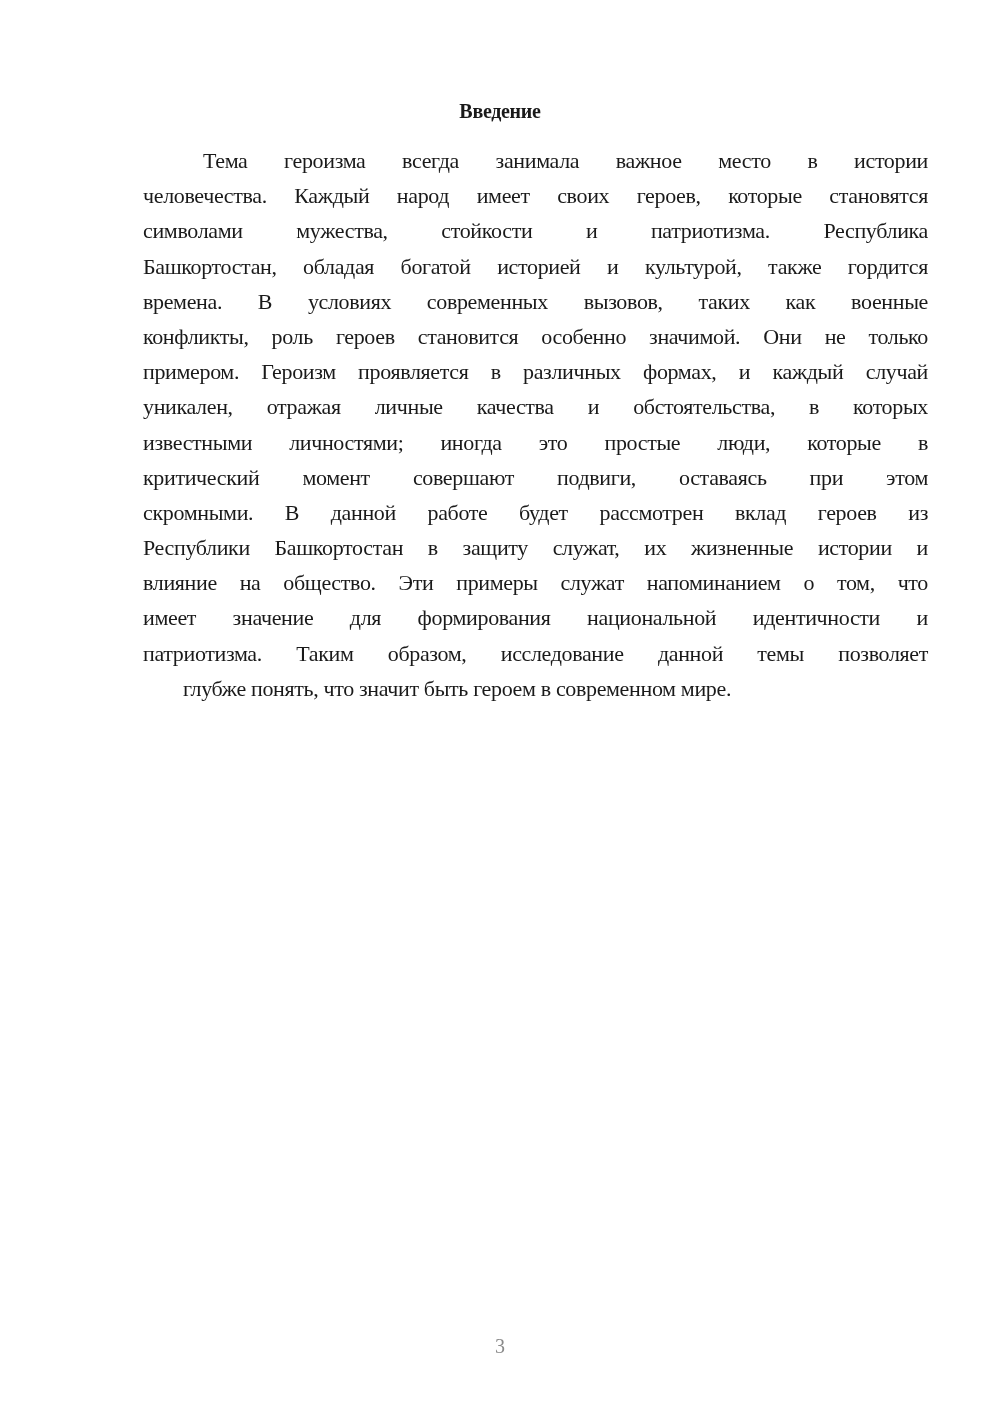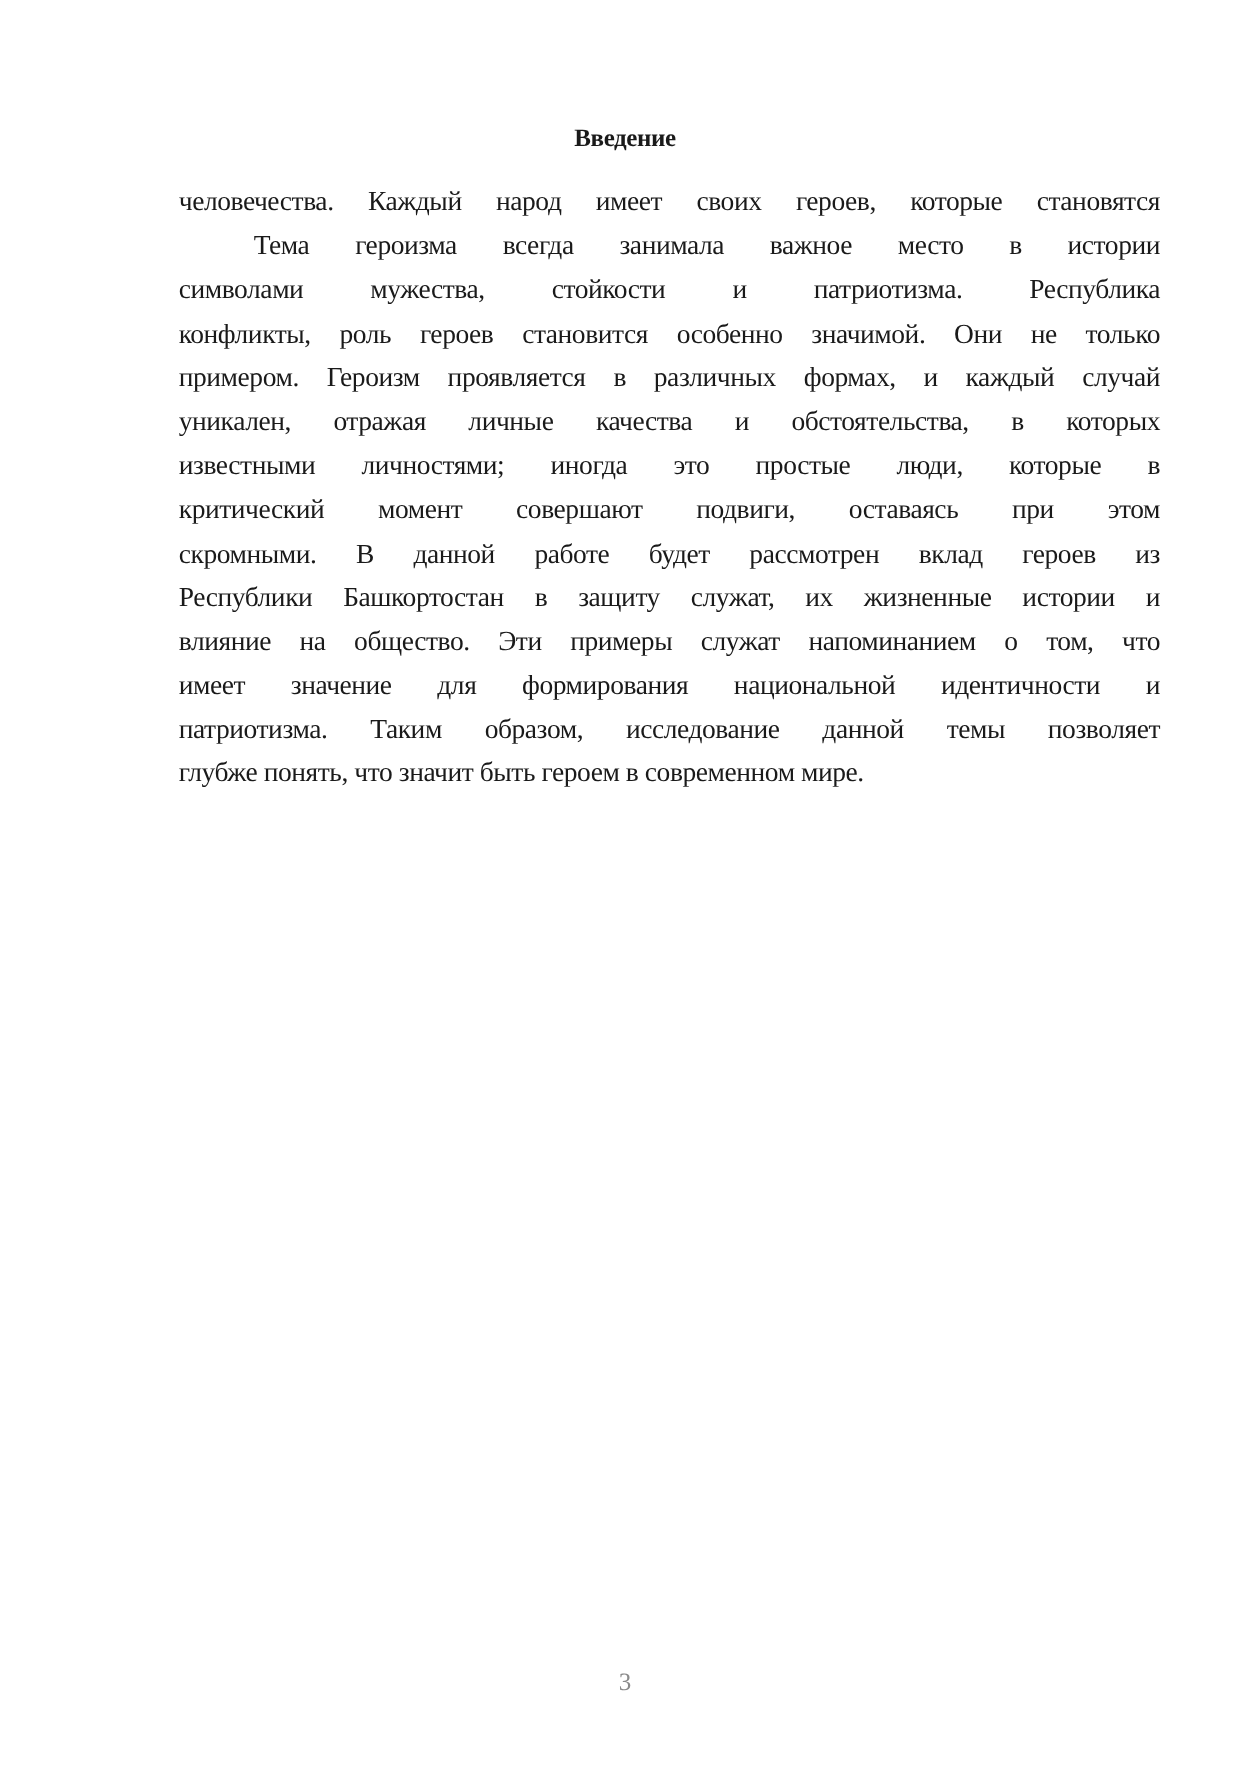--- a/index.html
+++ b/index.html
@@ -18,36 +18,38 @@
     }
     .body-text {
       position: absolute; left: 143px; width: 785px; top: 143px;
     }
     .line {
       display: block; height: 35.2px; line-height: 35.2px;
       font-size: 22px; text-align: justify; text-align-last: justify;
       white-space: nowrap; overflow: visible; letter-spacing: -0.35px;
     }
     .line.first { padding-left: 60px; }
-    .line.last { text-align-last: left; }
+    .line.last { text-align-last: left; margin-left: 40px; }
     .page-number {
       position: absolute; left: 0; width: 1000px; top: 1332px;
       text-align: center; font-size: 20px; line-height: 28px; color: #8a8a8a;
     }
   </style>
 </head>
 <body>
 
 <div class="page">
   <div class="title">Введение</div>
 
   <div class="body-text">
+    <span class="line first">Тема героизма всегда занимала важное место в истории</span>
     <span class="line">человечества. Каждый народ имеет своих героев, которые становятся</span>
-    <span class="line first">Тема героизма всегда занимала важное место в истории</span>
     <span class="line">символами мужества, стойкости и патриотизма. Республика</span>
+    <span class="line">Башкортостан, обладая богатой историей и культурой, также гордится</span>
+    <span class="line">времена. В условиях современных вызовов, таких как военные</span>
     <span class="line">конфликты, роль героев становится особенно значимой. Они не только</span>
     <span class="line">примером. Героизм проявляется в различных формах, и каждый случай</span>
     <span class="line">уникален, отражая личные качества и обстоятельства, в которых</span>
     <span class="line">известными личностями; иногда это простые люди, которые в</span>
     <span class="line">критический момент совершают подвиги, оставаясь при этом</span>
     <span class="line">скромными. В данной работе будет рассмотрен вклад героев из</span>
     <span class="line">Республики Башкортостан в защиту служат, их жизненные истории и</span>
     <span class="line">влияние на общество. Эти примеры служат напоминанием о том, что</span>
     <span class="line">имеет значение для формирования национальной идентичности и</span>
     <span class="line">патриотизма. Таким образом, исследование данной темы позволяет</span>

